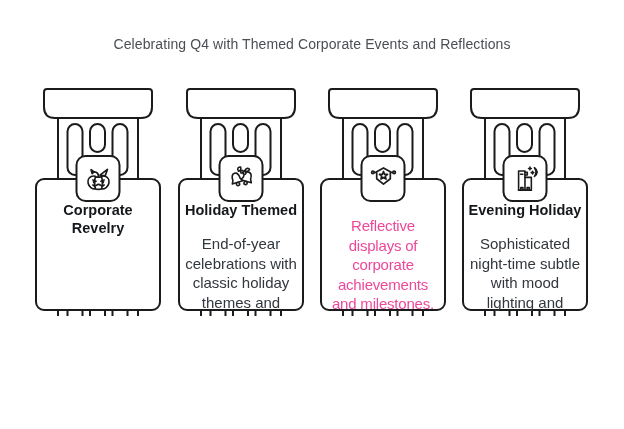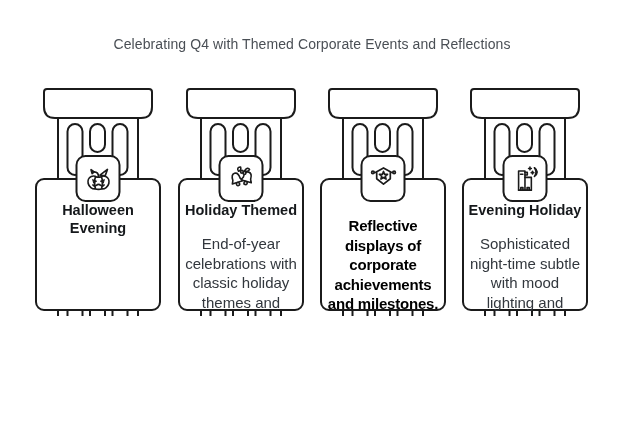--- a/index.html
+++ b/index.html
@@ -24,21 +24,21 @@
     width:45px;height:47px;box-sizing:border-box;
     background:#ffffff;border:2px solid #1b1b1b;border-radius:10px;
     z-index:3;display:flex;align-items:center;justify-content:center;
   }
   .card-title{
     font-size:14.5px;font-weight:700;line-height:1.25;color:#15181b;
   }
   .card-body{
     margin-top:15px;font-size:15px;line-height:1.3;color:#32373d;
   }
-  .card-body.emph{font-weight:700;color:#000000;letter-spacing:-.2px;}
+  .card-body.emph{font-weight:400;color:#ec4899;letter-spacing:-.2px;}
   svg .ln{fill:none;stroke:#1b1b1b;stroke-width:2;}
   svg .shp{fill:#ffffff;stroke:#1b1b1b;stroke-width:2;}
   .hidden-defs{position:absolute;width:0;height:0;overflow:hidden;}
 </style>
 </head>
 <body>
 
 <svg class="hidden-defs" aria-hidden="true">
   <defs>
     <symbol id="pillar-shape" viewBox="0 0 110 292">
@@ -63,21 +63,21 @@
 
 <div class="stage">
 
   <div class="main-title">Celebrating Q4 with Themed Corporate Events and Reflections</div>
 
   <div class="pillar" style="left:43px">
     <svg class="pillar-svg" width="110" height="292">
         <use href="#pillar-shape"></use>
       </svg>
     <div class="card">
-      <div class="card-title">Halloween Evening</div>
+      <div class="card-title">Corporate Revelry</div>
     </div>
     <div class="badge">
       <svg width="34" height="34" viewBox="0 0 32 32">
         <g fill="none" stroke="#1b1b1b" stroke-width="1.6" stroke-linecap="round" stroke-linejoin="round">
 
           <path d="M9.2 13.6 C6.8 14.6 5.6 17.4 6.3 20.2 C7.1 23.4 10 25.6 13 25.3 C14 26 18 26 19 25.3 C22 25.6 24.9 23.4 25.7 20.2 C26.4 17.4 25.2 14.6 22.8 13.6 C21 12.9 18.9 13.3 17.6 14.3 H14.4 C13.1 13.3 11 12.9 9.2 13.6 Z"></path>
           <path d="M13.1 14.1 C12.1 16.6 12.1 22.2 13.1 24.9"></path>
           <path d="M18.9 14.1 C19.9 16.6 19.9 22.2 18.9 24.9"></path>
 
           <path d="M16 13.6 C16 11 14.4 9.4 11.9 9.3"></path>

